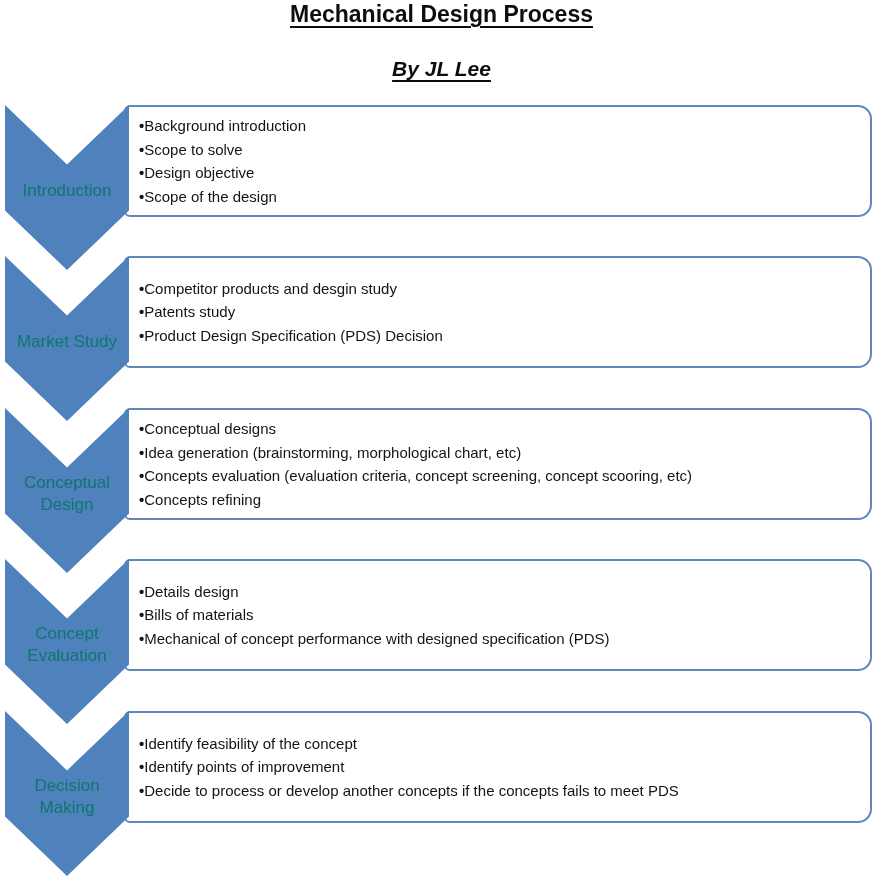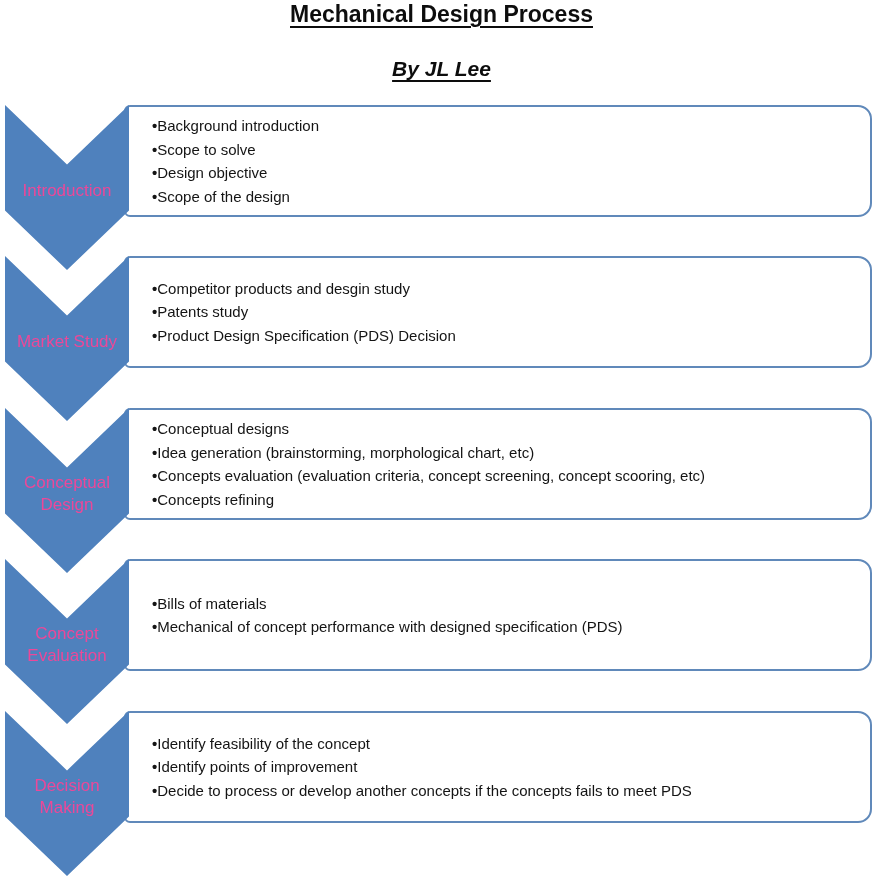--- a/index.html
+++ b/index.html
@@ -62,21 +62,21 @@
     background: #ffffff;
     border: 2px solid #6089ba;
     border-radius: 6px 14px 14px 6px;
     z-index: 1;
     display: flex;
     flex-direction: column;
     justify-content: center;
     box-sizing: content-box;
   }
   .bullet-list {
-    margin: 13px;
+    margin: 0;
     padding: 0 10px 0 13px;
     list-style: none;
   }
   .bullet-list li {
     font-size: 15px;
     line-height: 23.5px;
     color: #141414;
     white-space: nowrap;
   }
   .bullet-list li::before {
@@ -96,21 +96,21 @@
   .chevron-label {
     position: absolute;
     left: 9px;
     top: 86px;
     width: 116px;
     transform: translateY(-50%);
     z-index: 3;
     text-align: center;
     font-size: 17px;
     line-height: 22px;
-    color: #ec4899;
+    color: #0f766e;
   }
 </style>
 </head>
 <body>
 
 <div class="page">
 
   <div class="title-block">
     <div class="main-title">Mechanical Design Process</div>
     <div class="sub-title">By JL Lee</div>
@@ -150,20 +150,21 @@
         <li>Concepts refining</li>
       </ul>
     </div>
     <div class="chevron"></div>
     <div class="chevron-label">Conceptual Design</div>
   </div>
 
   <div class="stage-row" style="top:559px">
     <div class="detail-box">
       <ul class="bullet-list">
+        <li>Details design</li>
         <li>Bills of materials</li>
         <li>Mechanical of concept performance with designed specification (PDS)</li>
       </ul>
     </div>
     <div class="chevron"></div>
     <div class="chevron-label">Concept Evaluation</div>
   </div>
 
   <div class="stage-row" style="top:711px">
     <div class="detail-box">

